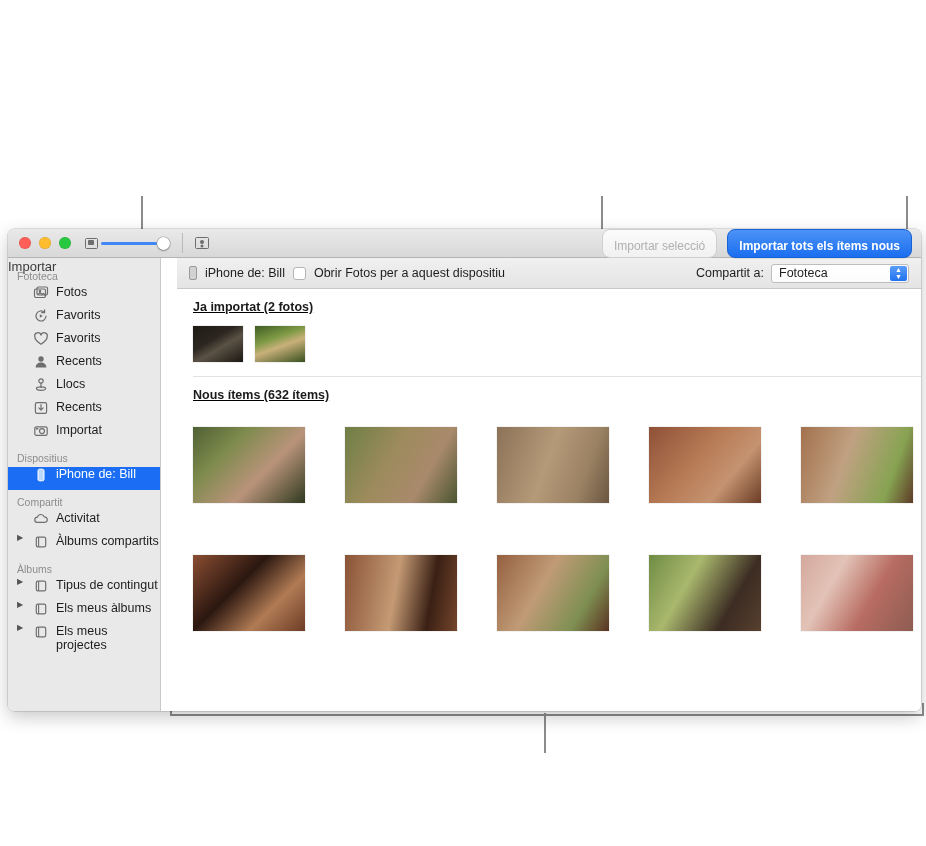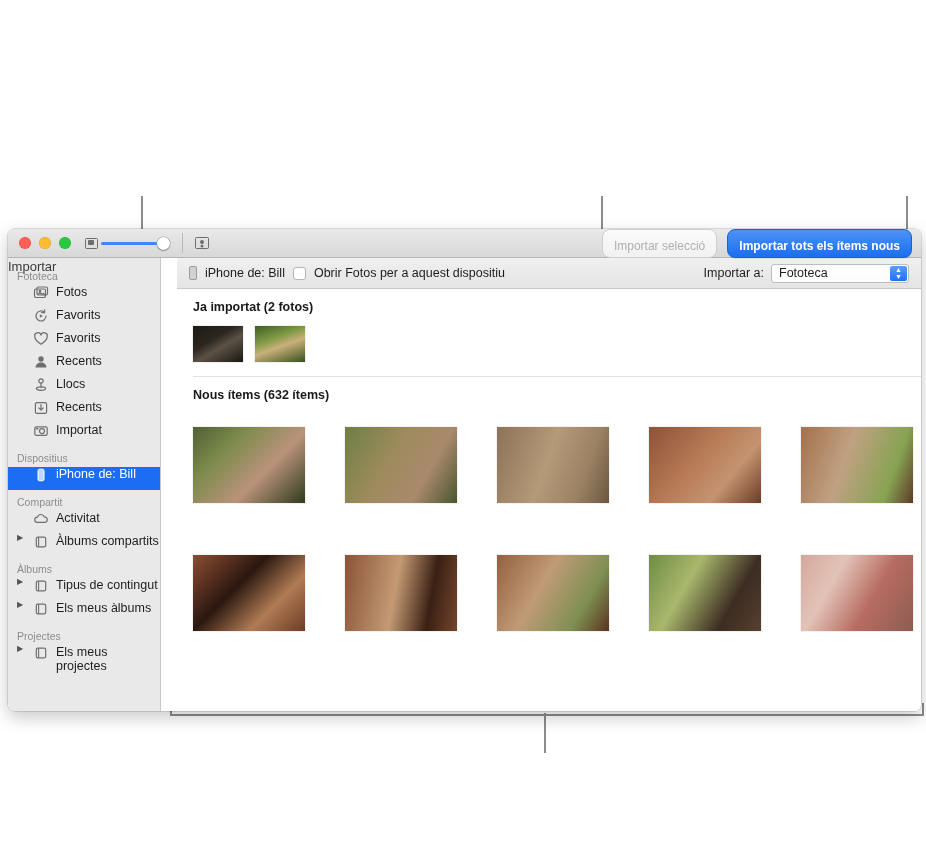--- a/index.html
+++ b/index.html
@@ -298,20 +298,21 @@
     display: flex;
     flex-direction: column;
     align-items: center;
     justify-content: center;
   }
 
   .scroll-area {
     flex: 1;
     overflow: hidden;
     position: relative;
+    text-decoration: underline;
   }
   .sec-title {
     font-size: 12.5px;
     font-weight: bold;
     color: #1a1a1a;
     padding: 11px 0 0 16px;
   }
   .row-thumbs {
     display: flex;
     gap: 12px;
@@ -530,21 +531,20 @@
         <span class="disc">▶</span>
         <span class="sicon">
           <svg width="16" height="16" viewBox="0 0 16 16">
               <rect x="3.3" y="3.2" width="9.4" height="9.6" rx="1.6" fill="none" stroke="#6e6e6e" stroke-width="1.2"></rect>
               <path d="M5.6 3.2v9.6" stroke="#6e6e6e" stroke-width="1.1"></path>
             </svg>
         </span>
         <span class="lbl">Els meus àlbums</span>
       </div>
 
-      <div class="sect-head">Projectes</div>
 
       <div class="srow">
         <span class="disc">▶</span>
         <span class="sicon">
           <svg width="16" height="16" viewBox="0 0 16 16">
               <rect x="3.3" y="3.2" width="9.4" height="9.6" rx="1.6" fill="none" stroke="#6e6e6e" stroke-width="1.2"></rect>
               <path d="M5.6 3.2v9.6" stroke="#6e6e6e" stroke-width="1.1"></path>
             </svg>
         </span>
         <span class="lbl">Els meus projectes</span>
@@ -553,21 +553,21 @@
 
     <div class="content">
 
       <div class="devbar">
         <span class="phone-ico"></span>
         <span>iPhone de: Bill</span>
         <span class="chk"></span>
         <span>Obrir Fotos per a aquest dispositiu</span>
 
         <span class="importa-to">
-          <span>Importar a:</span>
+          <span>Compartit a:</span>
           <span class="popup">
             <span>Fototeca</span>
             <span class="popup-arrows">
               <span>▲</span>
                 <span>▼</span>
             </span>
           </span>
         </span>
       </div>
 

